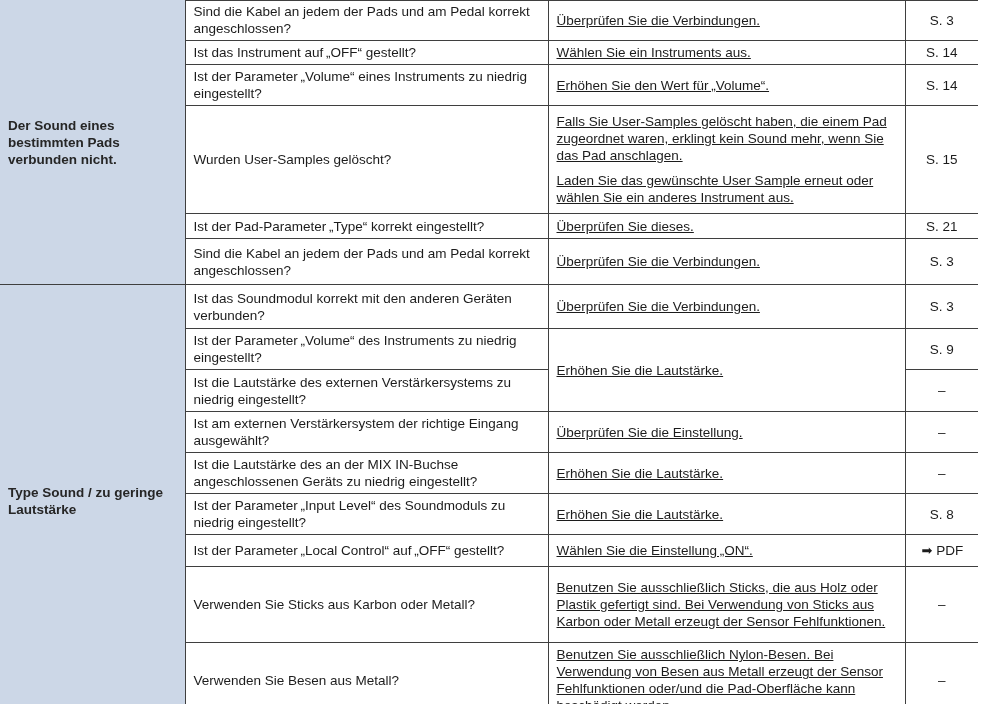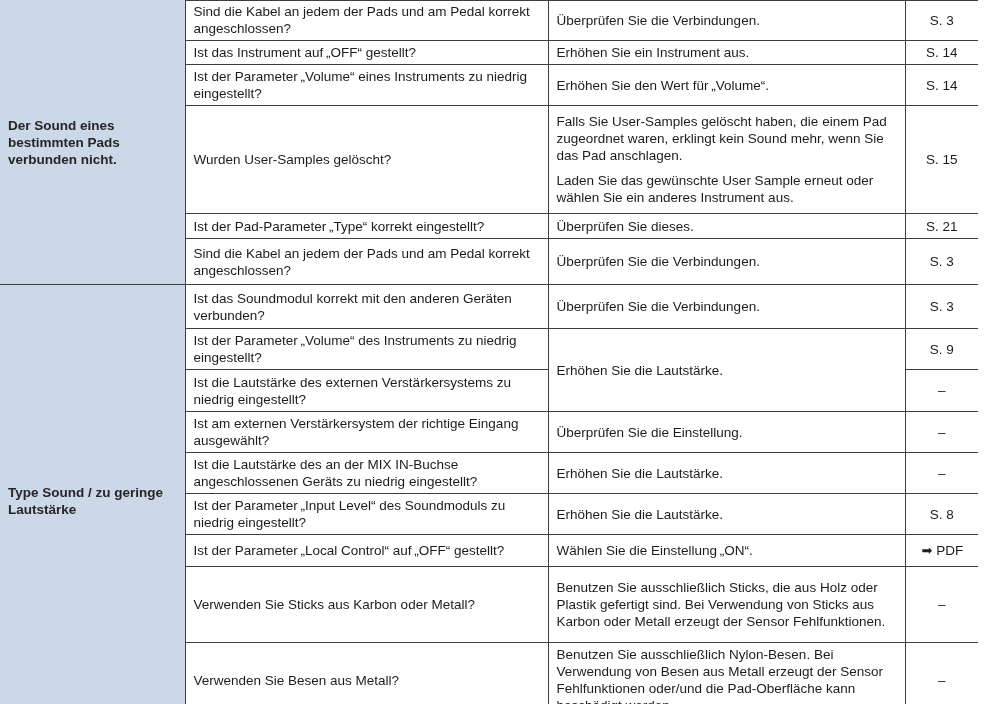--- a/index.html
+++ b/index.html
@@ -29,21 +29,21 @@
   td.cat {
     background: var(--category-bg, #ccd7e7);
     font-weight: bold;
     color: #262626;
   }
   td.p {
     text-align: center;
     padding: 3px 16px;
     white-space: nowrap;
   }
-  td.s p { margin: 0; }
+  td.s p { margin: 0; text-decoration: underline; }
   td.s p + p { margin-top: 8px; }
   .topline {
     position: absolute;
     top: 0; left: 185px;
     width: 793px; height: 1px;
     background: var(--border-color, #3f3f3f);
   }
   .icon {
     font-family: "DejaVu Sans", sans-serif;
     font-size: 13px;
@@ -68,21 +68,21 @@
         </td>
         <td class="q">Sind die Kabel an jedem der Pads und am Pedal korrekt angeschlossen?</td>
         <td class="s">
           <p>Überprüfen Sie die Verbindungen.</p>
         </td>
         <td class="p">S. 3</td>
       </tr>
       <tr style="height: 24px;">
         <td class="q">Ist das Instrument auf „OFF“ gestellt?</td>
         <td class="s">
-          <p>Erhöhen Sie ein Instrument aus.</p>
+          <p>Wählen Sie ein Instruments aus.</p>
         </td>
         <td class="p">S. 14</td>
       </tr>
       <tr style="height: 38px;">
         <td class="q">Ist der Parameter „Volume“ eines Instruments zu niedrig eingestellt?</td>
         <td class="s">
           <p>Erhöhen Sie den Wert für „Volume“.</p>
         </td>
         <td class="p">S. 14</td>
       </tr>

